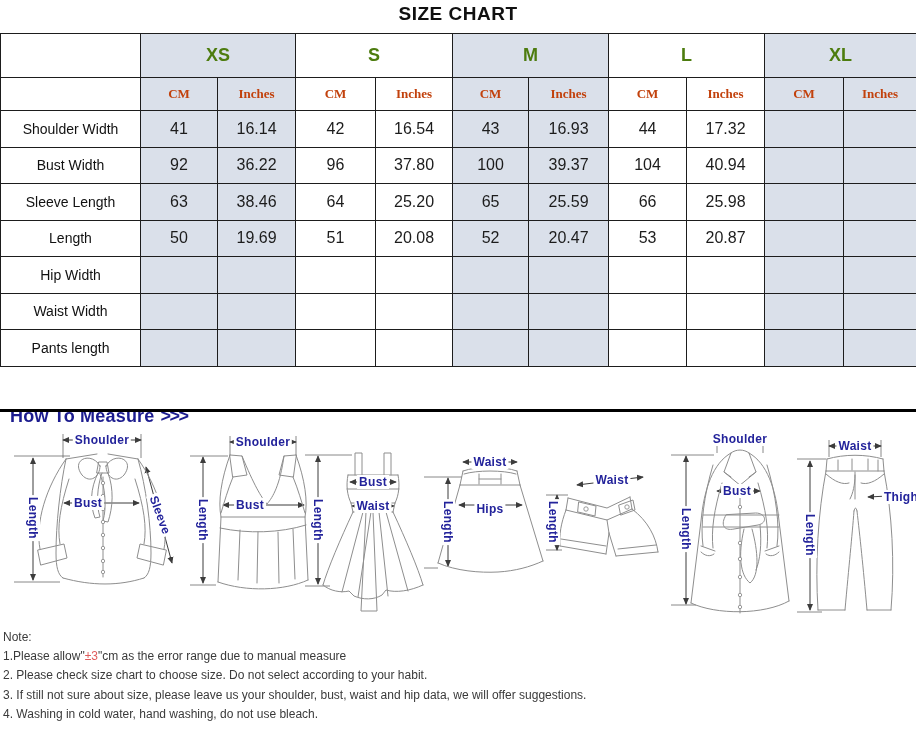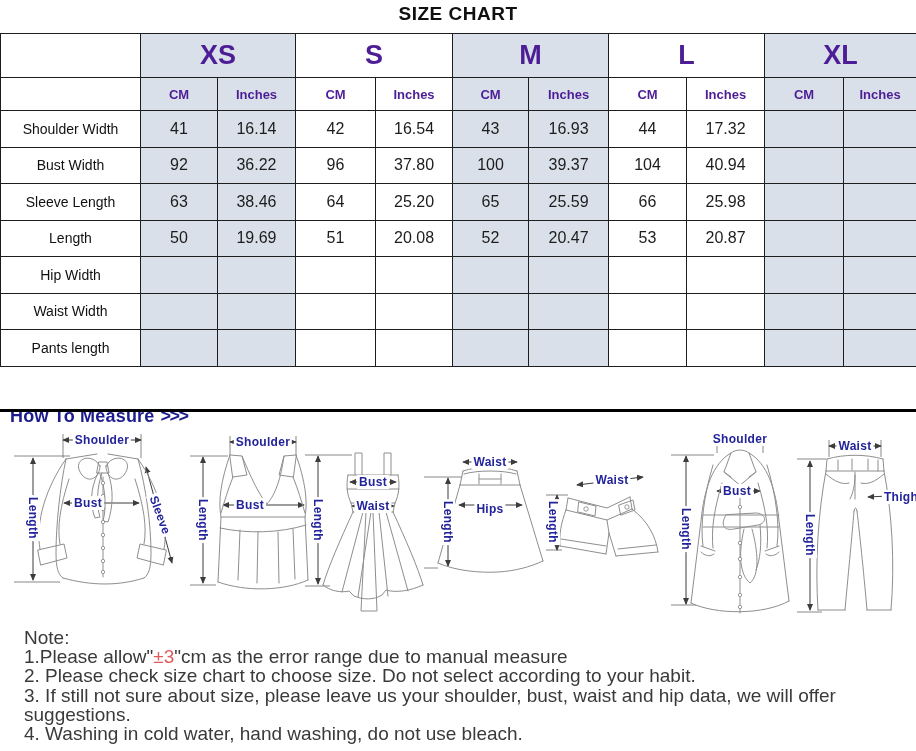--- a/index.html
+++ b/index.html
@@ -14,22 +14,22 @@
   table.size-table {
     position:absolute; top:33px; left:0; width:916px;
     border-collapse:collapse; table-layout:fixed;
   }
   table.size-table td {
     border:1px solid #1d1d1d; text-align:center; vertical-align:middle;
     padding:0; overflow:hidden; background:#fff;
   }
   table.size-table td.g { background:#dae0ea; }
   tr.r-sizes td { height:43px; }
-  td.size-head { font-size:27px; font-weight:bold; color:#4c1d95; }
-  tr.r-units td { height:32px; font-size:13px; font-weight:bold; color:#4c1d95; }
+  td.size-head { font-size:18px; font-weight:bold; color:#4d7c0f; }
+  tr.r-units td { height:32px; font-size:13px; font-weight:bold; color:#c2410c;font-family:Liberation Serif, serif; }
   tr.r-data td { height:35.5px; font-size:16px; color:#1c1c1c; }
   tr.r-data td.rowlbl { font-size:14px; color:#111; }
   .measure-head {
     position:absolute; top:406px; left:10px; font-size:18px; font-weight:bold;
     color:#1b1b8e; letter-spacing:.2px;
   }
   .measure-head .chev { margin-left:6px; letter-spacing:-1.5px; }
   .rule { position:absolute; top:409px; left:0; width:916px; height:3px; background:#000; }
   .figures { position:absolute; top:425px; left:0; width:804px; height:202px; }
   .figures svg { position:absolute; top:0; left:0; }
@@ -37,21 +37,21 @@
   .arrow { fill:none; stroke:#3c3c3c; stroke-width:1; }
   .guide { fill:none; stroke:#6a6a6a; stroke-width:.8; }
   .btn { fill:#fff; stroke:#8e8e8e; stroke-width:.9; }
   .fig-label {
     position:absolute; font-size:12px; font-weight:bold; color:#23239b;
     background:#fff; padding:0 2px; white-space:nowrap; letter-spacing:.3px;
     transform:translate(-50%,-50%);
   }
   .fig-label.vert { writing-mode:vertical-rl; padding:2px 0; }
   .fig-label.rot { transform:translate(-50%,-50%) rotate(70deg); }
-  .notes { position:absolute; top:628px; left:24px; font-size:19px; color:#3a3a3a; line-height:19.2px; }
+  .notes { position:absolute; top:628px; left:3px; font-size:12px; color:#3a3a3a; line-height:19.2px; }
   .notes .red { color:#e05c5c; }
 </style>
 </head>
 <body>
 
 <div class="title">SIZE CHART</div>
 
 <table class="size-table">
   <colgroup>
     <col style="width:140px">

